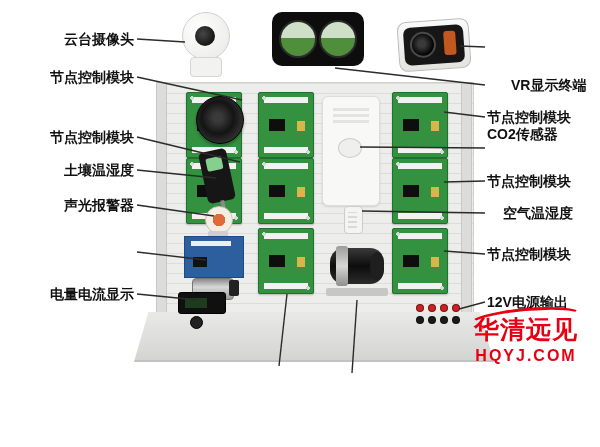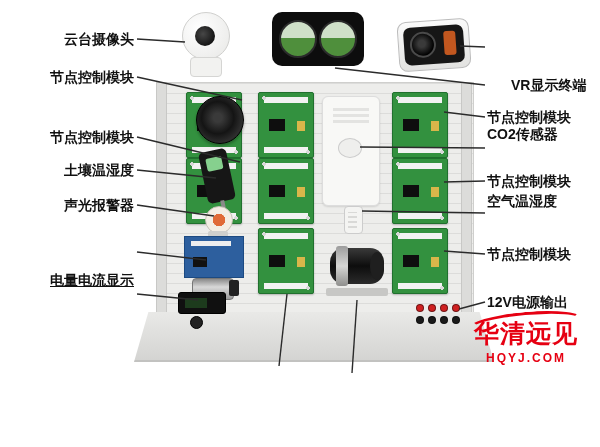--- a/index.html
+++ b/index.html
@@ -108,21 +108,21 @@
   .terminals{position:absolute;left:412px;top:300px;width:54px;height:28px;z-index:4;}
   .jack{position:absolute;width:8px;height:8px;border-radius:50%;border:1px solid rgba(0,0,0,.45);box-sizing:border-box;}
   .jack.red{background:#cf2121;}
   .jack.blk{background:#1a1a1a;}
   .pwr-button{position:absolute;left:190px;top:316px;width:11px;height:11px;border-radius:50%;
               background:#222;border:1px solid #000;z-index:4;}
 
   
   .logo{position:absolute;right:12px;bottom:8px;width:124px;color:#e60012;text-align:center;z-index:6;}
   .logo-name{font-family:"Liberation Serif",serif;font-weight:bold;font-size:25px;letter-spacing:1px;}
-  .logo-domain{font-weight:bold;font-size:12px;letter-spacing:2px;margin-top:1px;}
+  .logo-domain{font-weight:bold;font-size:16px;letter-spacing:2px;margin-top:1px;}
   .logo-swoosh{position:absolute;left:4px;top:-5px;width:116px;height:24px;border-radius:50%;
                border:3px solid rgba(0,0,0,0);border-top:3px solid #e60012;transform:rotate(-5deg);box-sizing:border-box;}
 </style>
 </head>
 <body>
 
 <div class="stage">
 
   <div class="panel"></div>
   <div class="rail rail-l"></div>
@@ -219,27 +219,27 @@
       <line x1="279" y1="366" x2="287" y2="294"></line>
       <line x1="352" y1="373" x2="357" y2="300"></line>
     </g>
   </svg>
 
   <div class="label left" style="top:30px;">云台摄像头</div>
   <div class="label left" style="top:68px;">节点控制模块</div>
   <div class="label left" style="top:128px;">节点控制模块</div>
   <div class="label left" style="top:161px;">土壤温湿度</div>
   <div class="label left" style="top:196px;">声光报警器</div>
-  <div class="label left" style="top:271px;text-decoration:underline;">电量电流显示</div>
+  <div class="label left" style="top:285px;">电量电流显示</div>
 
   <div class="label right" style="top:76px;margin-left:24px;">VR显示终端</div>
   <div class="label right" style="top:108px;">节点控制模块</div>
   <div class="label right" style="top:125px;text-align:center;">CO2传感器</div>
   <div class="label right" style="top:172px;">节点控制模块</div>
-  <div class="label right" style="top:192px;">空气温湿度</div>
+  <div class="label right" style="top:204px;margin-left:16px;">空气温湿度</div>
   <div class="label right" style="top:245px;">节点控制模块</div>
   <div class="label right" style="top:293px;">12V电源输出</div>
 
   <div class="blabel" style="left:338px;top:376px;">
     <div>圆柱</div>
     <div>水泵</div>
   </div>
 
   <div class="logo">
     <div class="logo-swoosh"></div>

